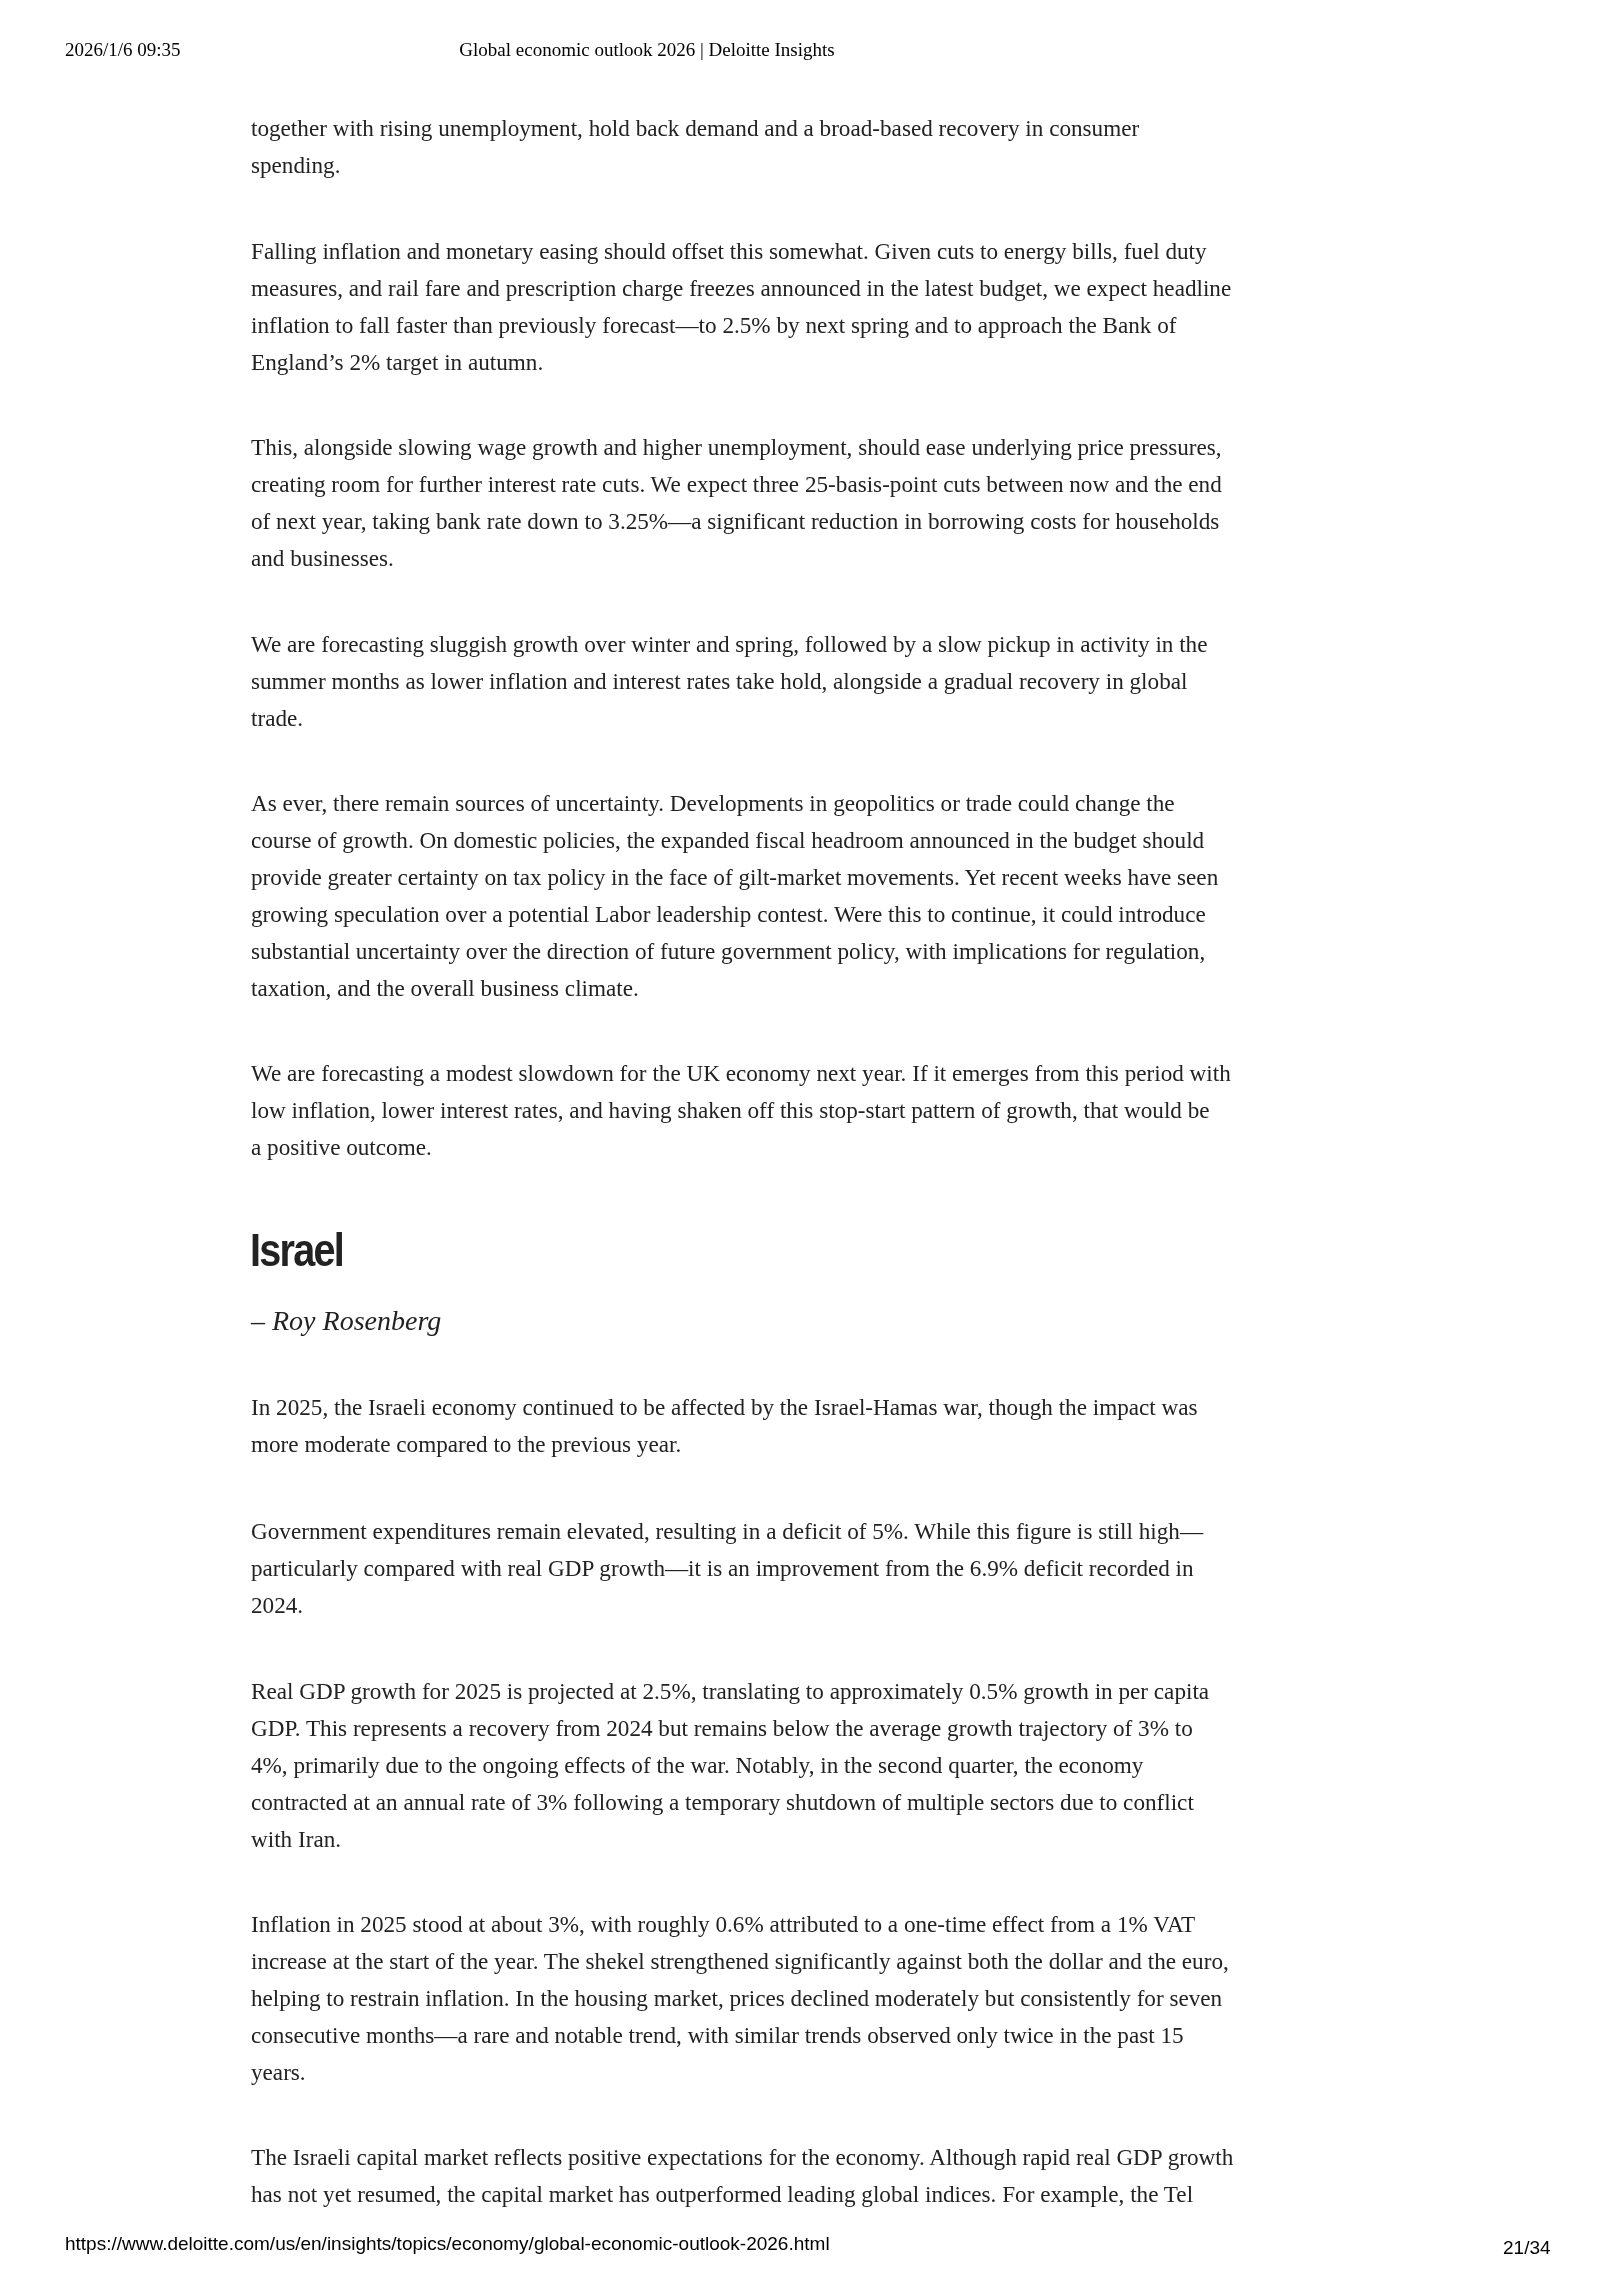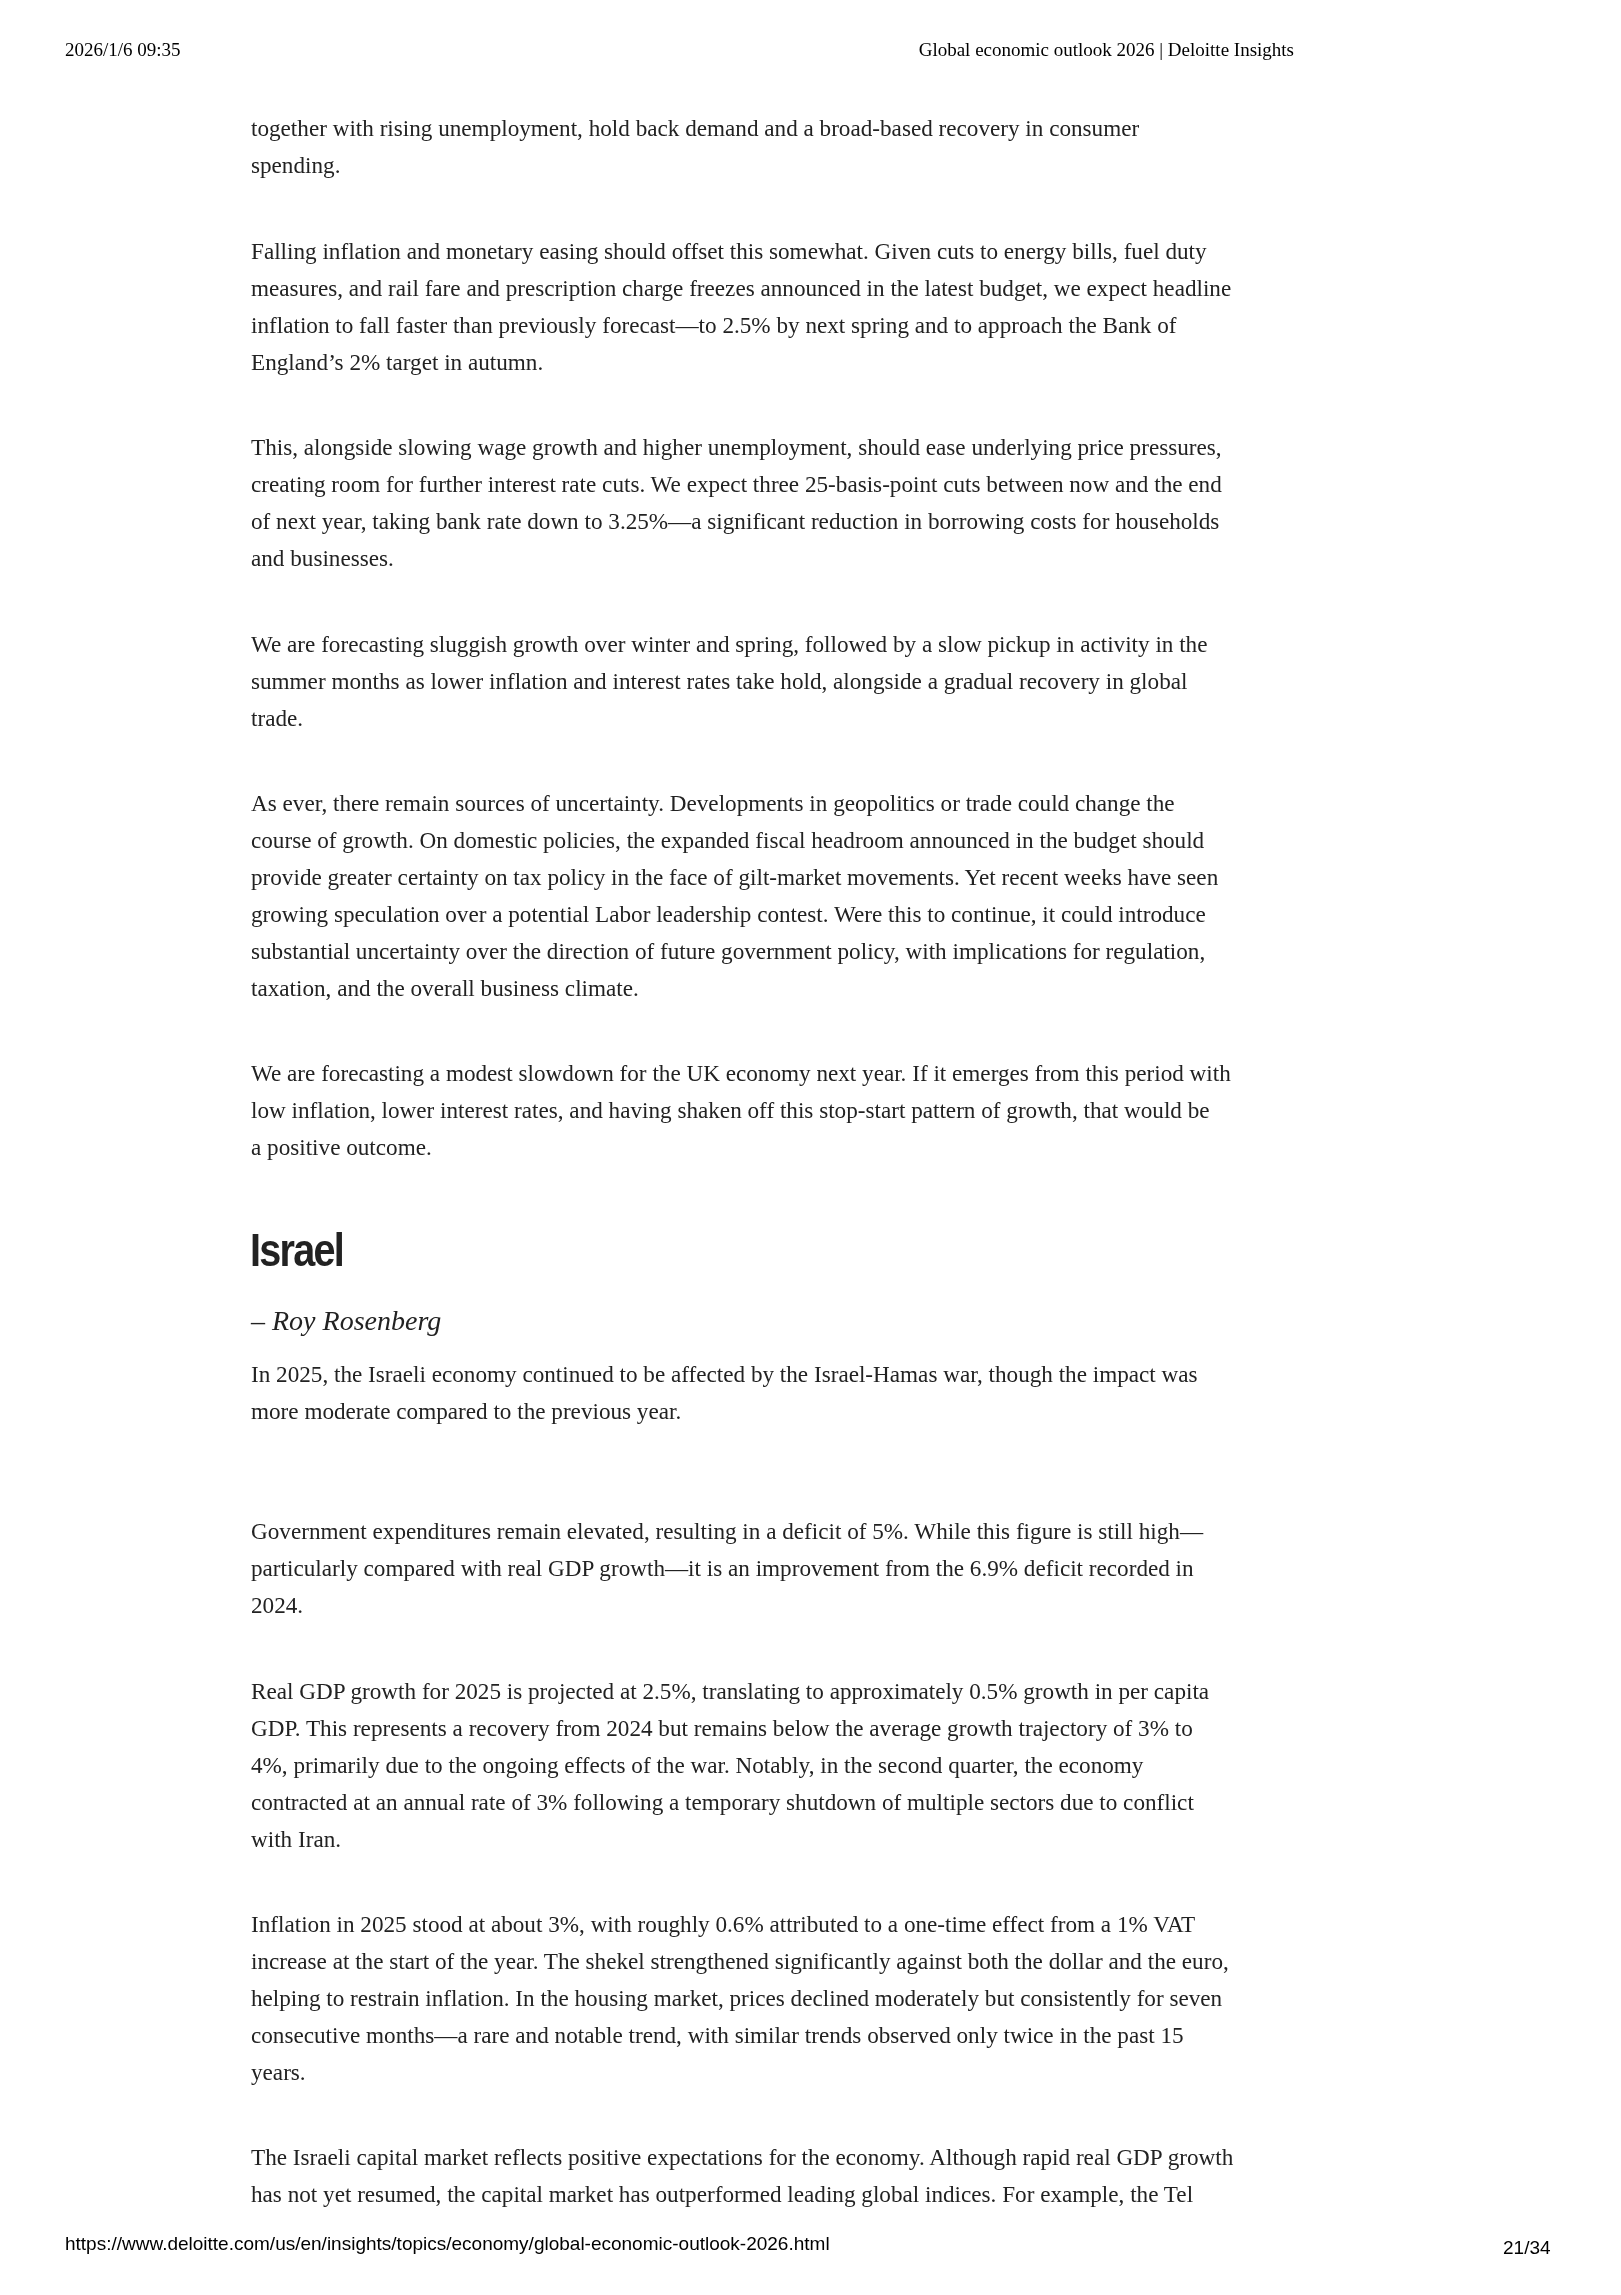--- a/index.html
+++ b/index.html
@@ -19,21 +19,21 @@
     left: 0;
     width: 1622px;
     height: 26px;
     font-family: "Liberation Sans", sans-serif;
     font-size: 19px;
     color: #000000;
   }
   .print-header { top: 39px; font-family: Liberation Serif, serif; }
   .print-footer { top: 2233px; }
   .hdr-date { position: absolute; left: 65px; top: 0; white-space: nowrap; }
-  .hdr-title { position: absolute; left: 0; width: 1294px; text-align: right; top: 0; white-space: nowrap; }
+  .hdr-title { position: absolute; left: 0; width: 1294px; text-align: center; top: 0; white-space: nowrap; }
   .ftr-url { position: absolute; left: 65px; top: 0; white-space: nowrap; }
   .ftr-page { position: absolute; left: 1503px; top: 4px; white-space: nowrap; text-align: center; }
 
   .article {
     position: absolute;
     left: 251px;
     top: 0;
     width: 1125px;
     height: 2295px;
     font-family: "Liberation Serif", serif;
@@ -130,21 +130,21 @@
     <span class="line">low inflation, lower interest rates, and having shaken off this stop-start pattern of growth, that would be</span>
     <span class="line">a positive outcome.</span>
   </div>
 
   <h2 class="section-heading">Israel</h2>
 
   <div class="byline">
     <span class="dash">– </span><span class="author">Roy Rosenberg</span>
   </div>
 
-  <div class="para" style="top:1308px">
+  <div class="para" style="top:1341px">
     <span class="line">In 2025, the Israeli economy continued to be affected by the Israel-Hamas war, though the impact was</span>
     <span class="line">more moderate compared to the previous year.</span>
   </div>
 
   <div class="para" style="top:1465px">
     <span class="line">Government expenditures remain elevated, resulting in a deficit of 5%. While this figure is still high—</span>
     <span class="line">particularly compared with real GDP growth—it is an improvement from the 6.9% deficit recorded in</span>
     <span class="line">2024.</span>
   </div>
 

